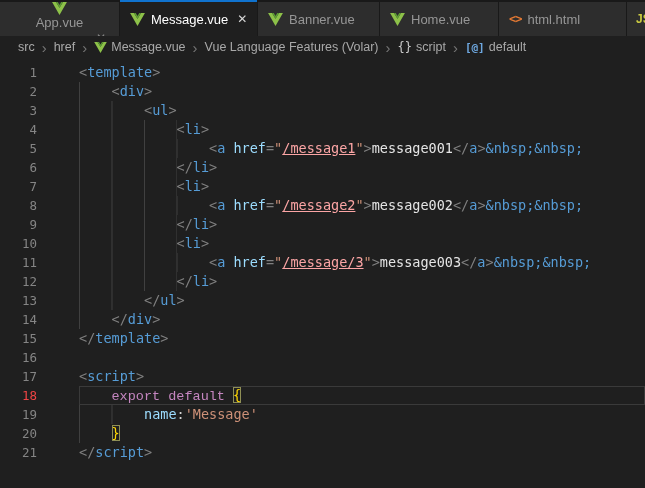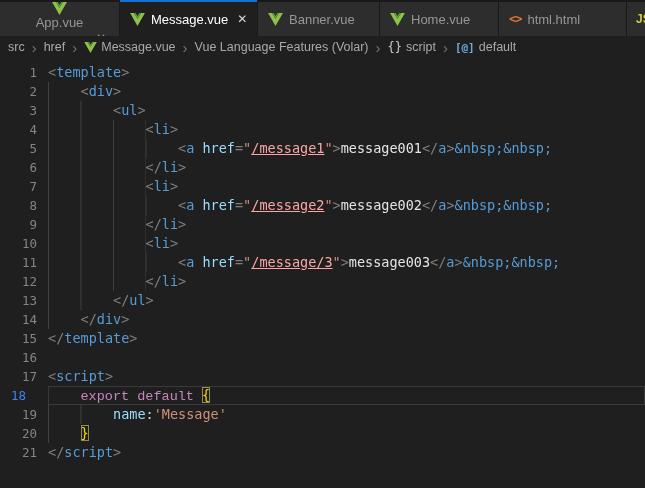--- a/index.html
+++ b/index.html
@@ -21,35 +21,35 @@
   .tab-home{width:118px;}
   .tab-index{width:127px;}
   .tab-js{width:22px;overflow:hidden;padding:0 0 0 9px;}
   .icon{display:flex;align-items:center;flex:none;}
   .vue-icon svg{width:15px;height:13px;display:block;}
   .html-icon{color:#e37933;font-weight:bold;font-size:12px;letter-spacing:-1px;font-family:"DejaVu Sans Mono",monospace;}
   .js-icon{color:#cbcb41;font-weight:bold;font-size:12px;font-family:"Liberation Sans",sans-serif;}
 
   
   .breadcrumb{height:22px;flex:none;background:#1f1f1f;display:flex;align-items:center;
-              padding-left:8px;font-size:12.5px;color:#a9a9a9;white-space:nowrap;}
+              padding-left:18px;font-size:12.5px;color:#a9a9a9;white-space:nowrap;}
   .crumb{display:flex;align-items:center;cursor:pointer;}
   .crumb .vue-icon{margin-right:4px;}
   .crumb .vue-icon svg{width:13px;height:11px;}
   .crumb-sep{color:#767676;font-size:15px;margin:0 7px;line-height:1;}
   .sym-braces{color:#cccccc;margin-right:4px;font-family:"DejaVu Sans Mono",monospace;font-size:12px;}
   .sym-default{color:#6ea8e0;margin-right:4px;font-family:"DejaVu Sans Mono",monospace;font-size:11px;font-weight:bold;}
 
   
   .editor{flex:1;background:#1f1f1f;padding-top:5px;overflow:hidden;cursor:text;}
   .line{display:flex;height:19px;}
   .ln{flex:none;width:48px;box-sizing:border-box;padding-right:11px;text-align:right;color:#858585;
       font:12.5px/19px "DejaVu Sans Mono",monospace;}
-  .lc{flex:1;font:13.5px/19px "DejaVu Sans Mono",monospace;white-space:pre;color:#d4d4d4;}
-  .line.cur .ln{color:#3b82f6;text-align:center;}
+  .lc{flex:1;font:13.5px/19px "DejaVu Sans Mono",monospace;white-space:pre;color:#d4d4d4;margin-left:31px;}
+  .line.cur .ln{color:#ef4444;}
   .line.cur .lc{outline:1px solid #3a3a3a;outline-offset:-1px;}
   .ind{display:inline-block;height:19px;vertical-align:top;
        background-image:linear-gradient(to right,#404040 1px,transparent 1px);
        background-size:4ch 19px;background-repeat:repeat-x;}
   .t-p{color:#808080;}
   .t-tag{color:#569cd6;}
   .t-attr{color:#9cdcfe;}
   .t-s{color:#ce9178;}
   .t-lnk{color:#fca5a5;text-decoration:underline;}
   .t-tx{color:#e5e5e5;}

